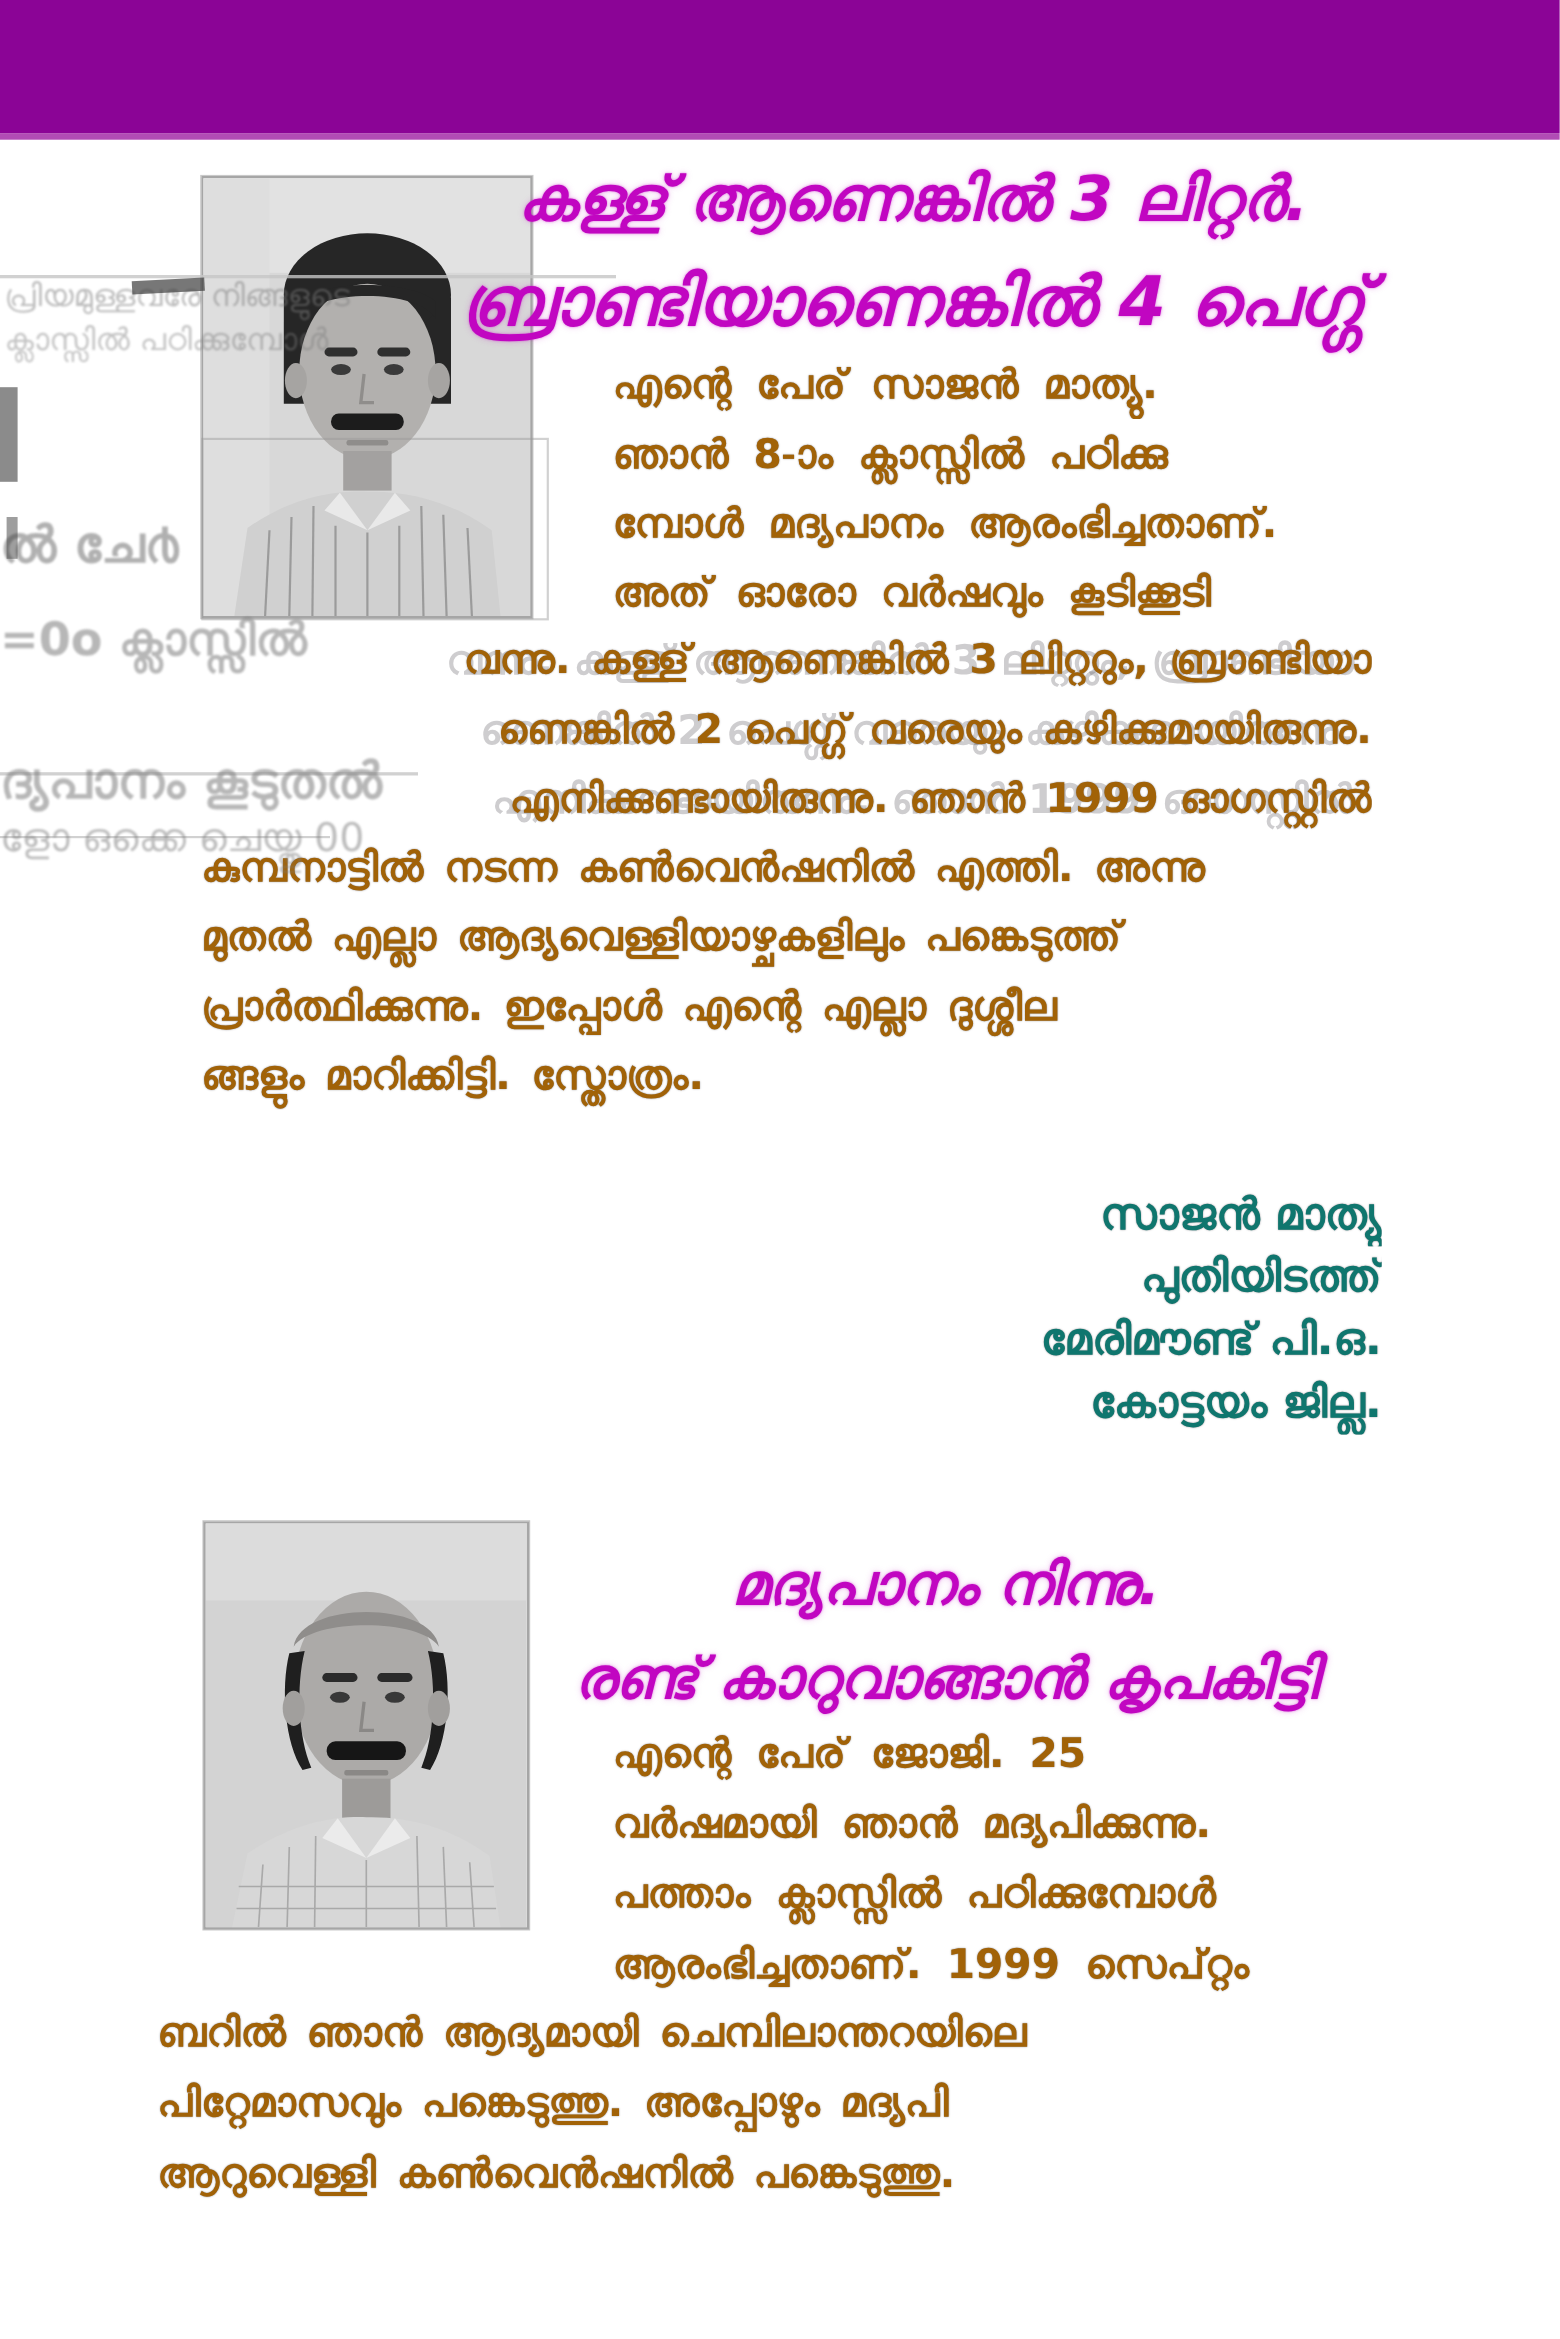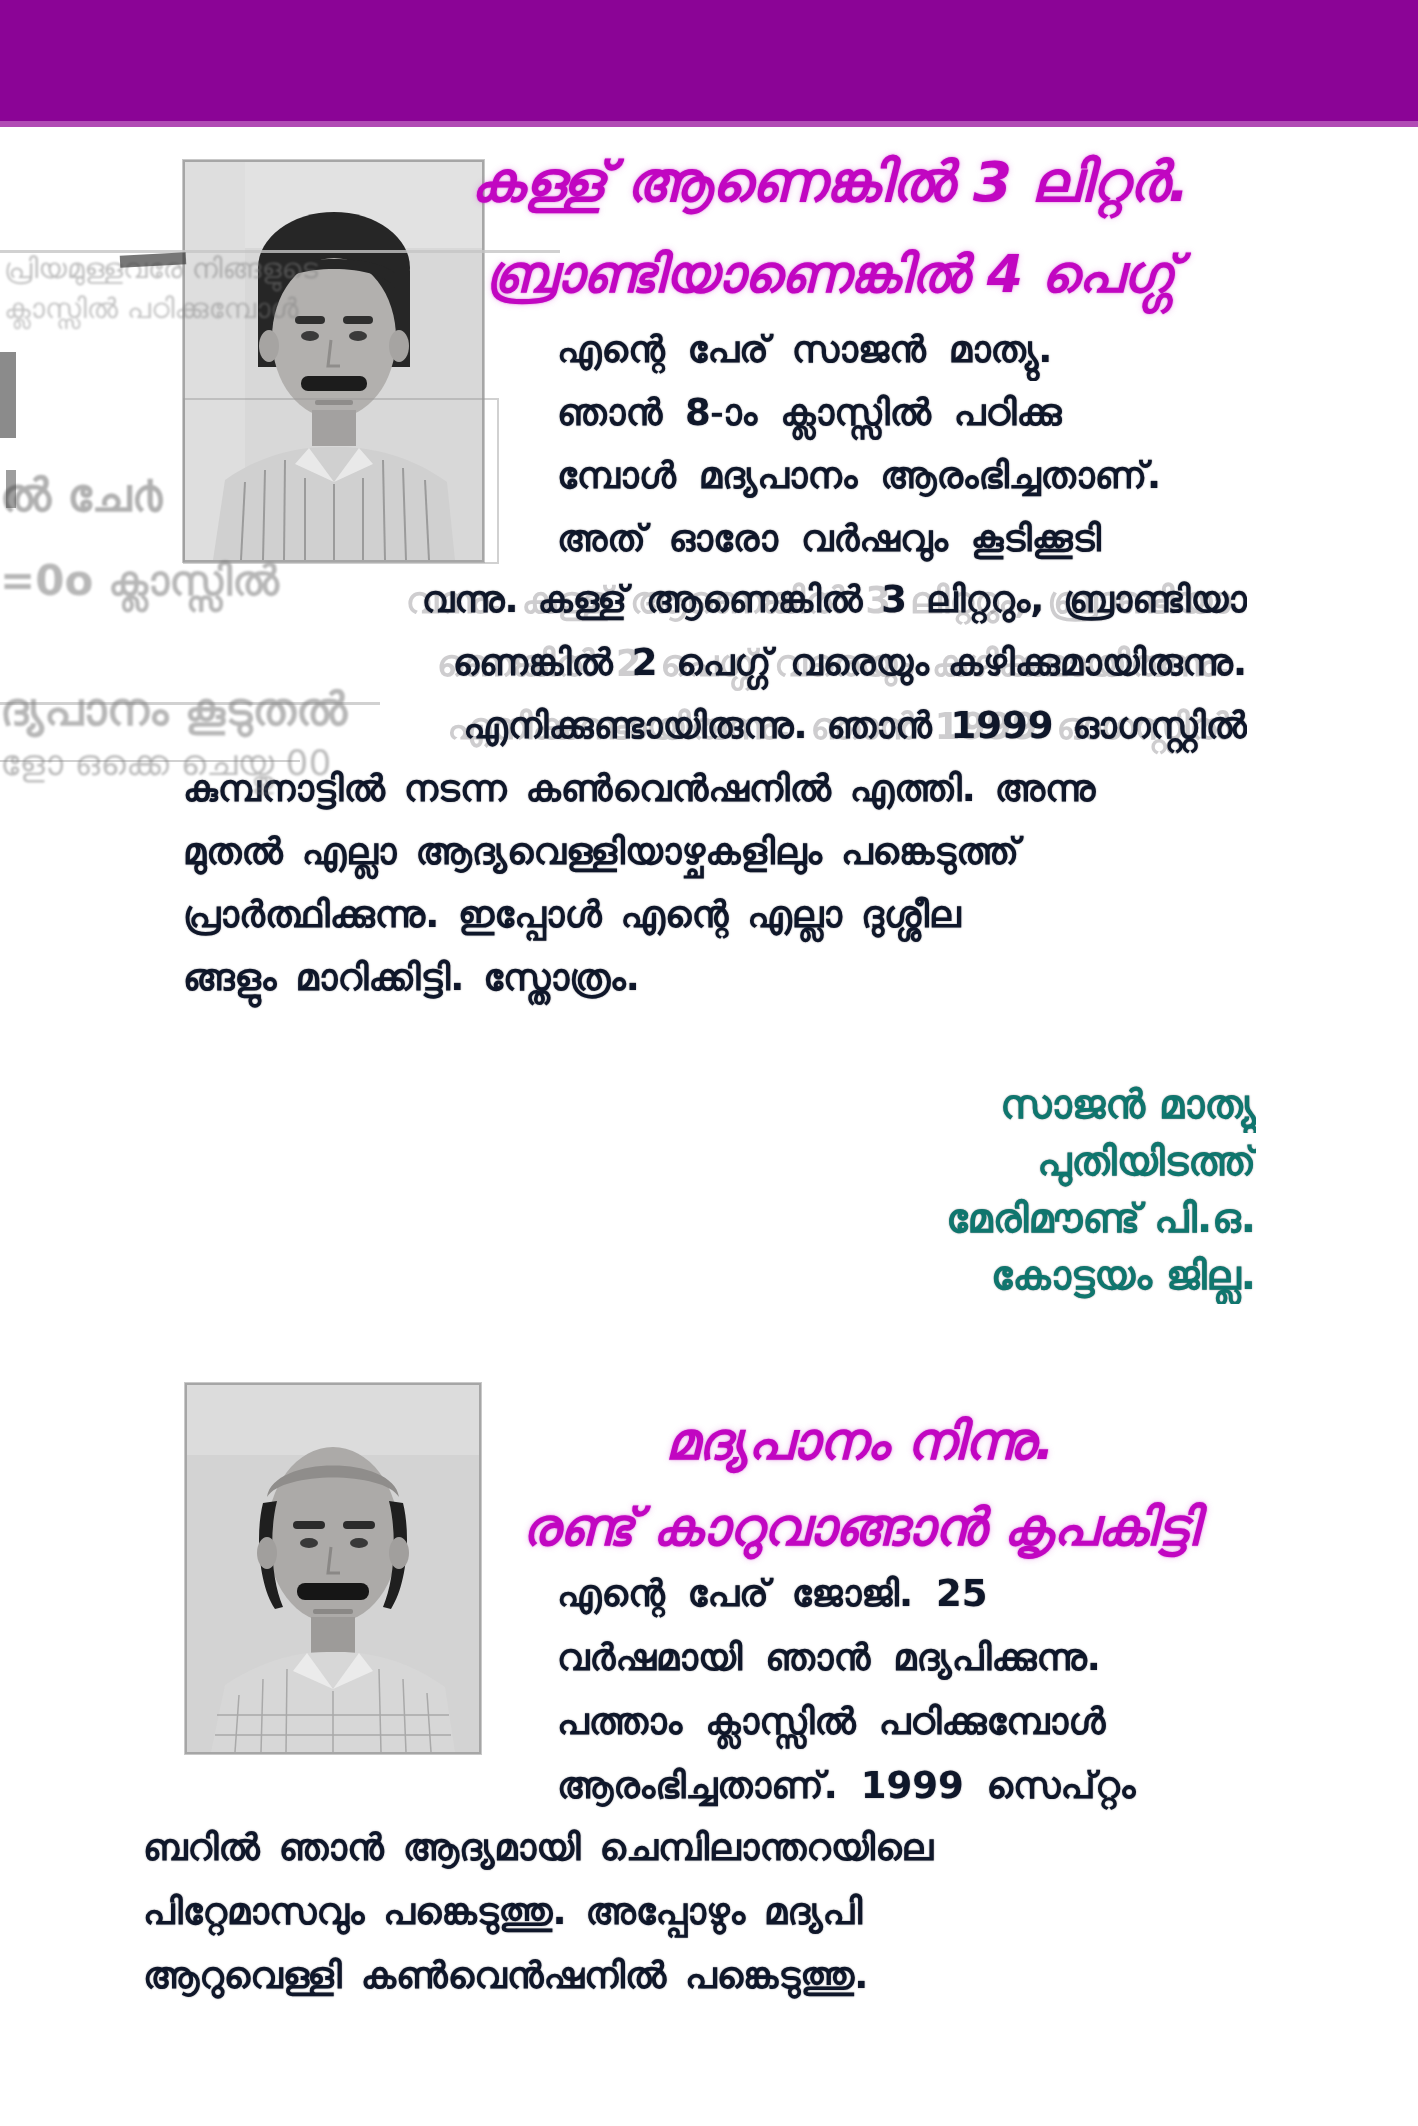--- a/index.html
+++ b/index.html
@@ -8,25 +8,25 @@
   
   .bar{position:absolute;left:0;width:1418px;background:#8b0496;z-index:30;}
   .bar-top{top:0;height:121px;}
   .bar-top-edge{position:absolute;left:0;top:121px;width:1418px;height:6px;background:#b14cb5;z-index:30;}
   .bar-bottom{top:2005px;height:121px;display:flex;align-items:center;justify-content:center;gap:16px;}
   
   .headline{position:absolute;text-align:center;font-weight:bold;font-style:italic;color:#c106c1;
             text-shadow:0 0 2px rgba(193,6,193,.55),0 0 7px rgba(193,6,193,.22);filter:blur(.3px);
             white-space:nowrap;}
   .h1a{left:415px;top:136px;width:830px;font-size:56px;line-height:92px;}
-  .h1b{left:415px;top:228px;width:830px;font-size:52px;line-height:92px;font-style:italic;}
+  .h1b{left:415px;top:228px;width:830px;font-size:62px;line-height:92px;font-style:italic;}
   .h2a{left:470px;top:1398px;width:780px;font-size:52px;line-height:86px;}
   .h2b{left:470px;top:1484px;width:780px;font-size:52px;line-height:86px;}
   
-  .bodyblock{position:absolute;color:#0f172a;font-weight:bold;font-size:37px;
+  .bodyblock{position:absolute;color:#a16207;font-weight:bold;font-size:37px;
              text-shadow:0 0 1.5px rgba(45,40,48,.6);filter:blur(.45px);}
   .bodyblock .bl{white-space:nowrap;overflow:hidden;}
   .ind1{left:557px;top:318px;width:690px;}
   .ind1 .bl{height:63px;line-height:63px;word-spacing:10px;}
   .full1{left:183px;top:568px;width:1064px;}
   .full1 .bl{height:63px;line-height:63px;word-spacing:6px;}
   .doubled{text-shadow:-16px 1px 0 rgba(80,76,84,.28),0 0 1.5px rgba(45,40,48,.6);text-align:right;}
   .sig{left:600px;top:1076px;width:656px;text-align:right;color:#0f766e;}
   .sig .bl{height:57px;line-height:57px;font-size:40px;}
   .ind2{left:557px;top:1562px;width:690px;}

